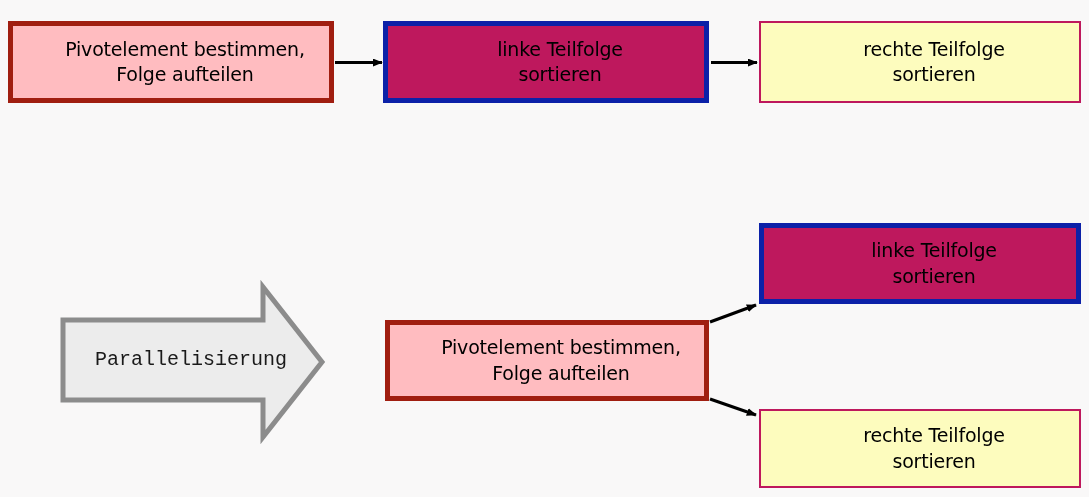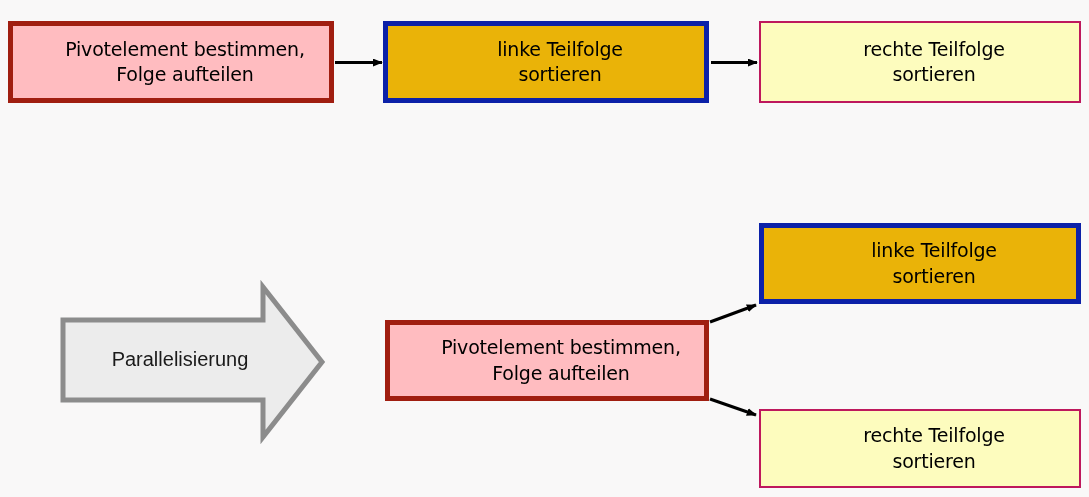--- a/index.html
+++ b/index.html
@@ -30,38 +30,38 @@
     font-family: "DejaVu Sans", sans-serif;
     white-space: pre-line;
     letter-spacing: -0.2px;
     padding-left: 28px;
   }
   .node-red {
     background: #ffbcc0;
     border: 5px solid #a01e10;
   }
   .node-blue {
-    background: #eab308;
+    background: #be185d;
     border: 5px solid #0c21a8;
   }
   .node-yellow {
     background: #fdfcbe;
     border: 2px solid #be185d;
   }
   .edge-layer {
     position: absolute;
     left: 0;
     top: 0;
     width: 1089px;
     height: 497px;
     pointer-events: none;
   }
   .big-arrow-label {
     position: absolute;
-    font-family: Liberation Sans, sans-serif;
+    font-family: Liberation Mono, monospace;
     font-size: 20px;
     color: #1a1a1a;
     left: 95px;
     top: 348px;
     width: 170px;
     text-align: center;
   }
 </style>
 </head>
 <body>

